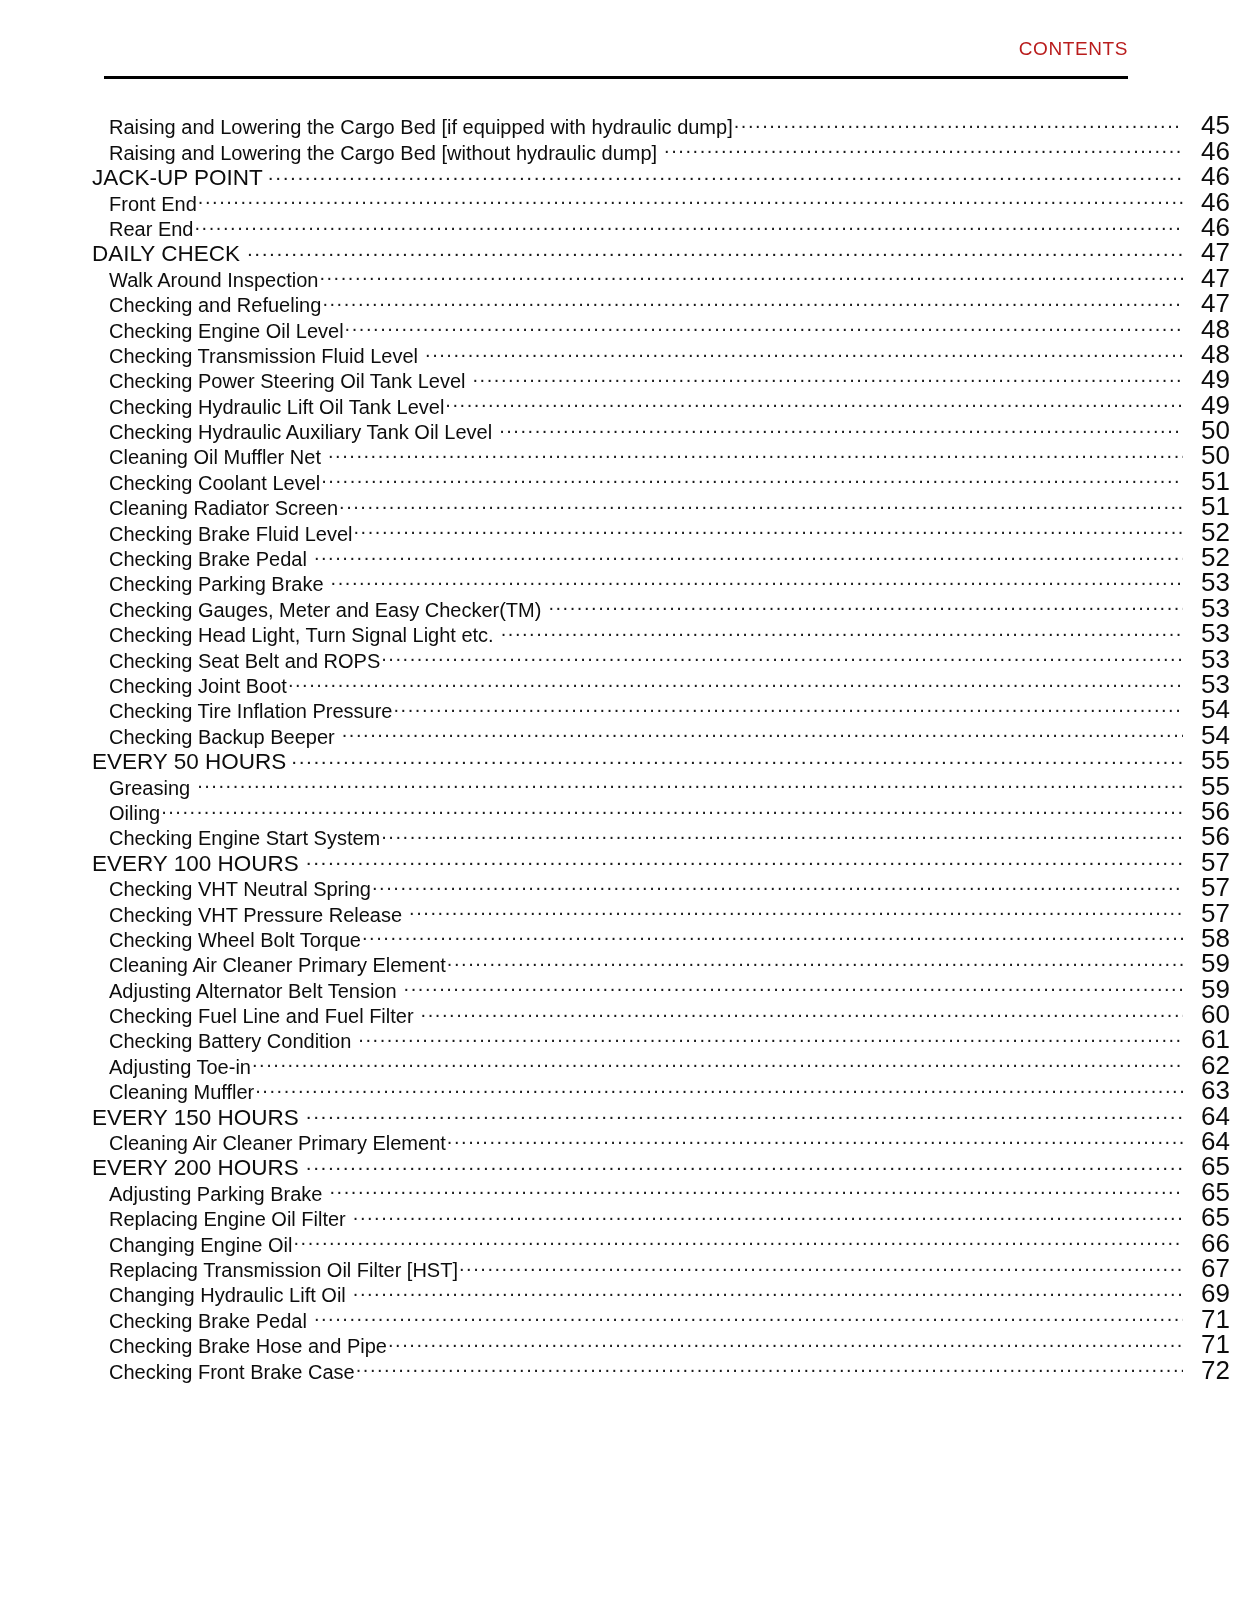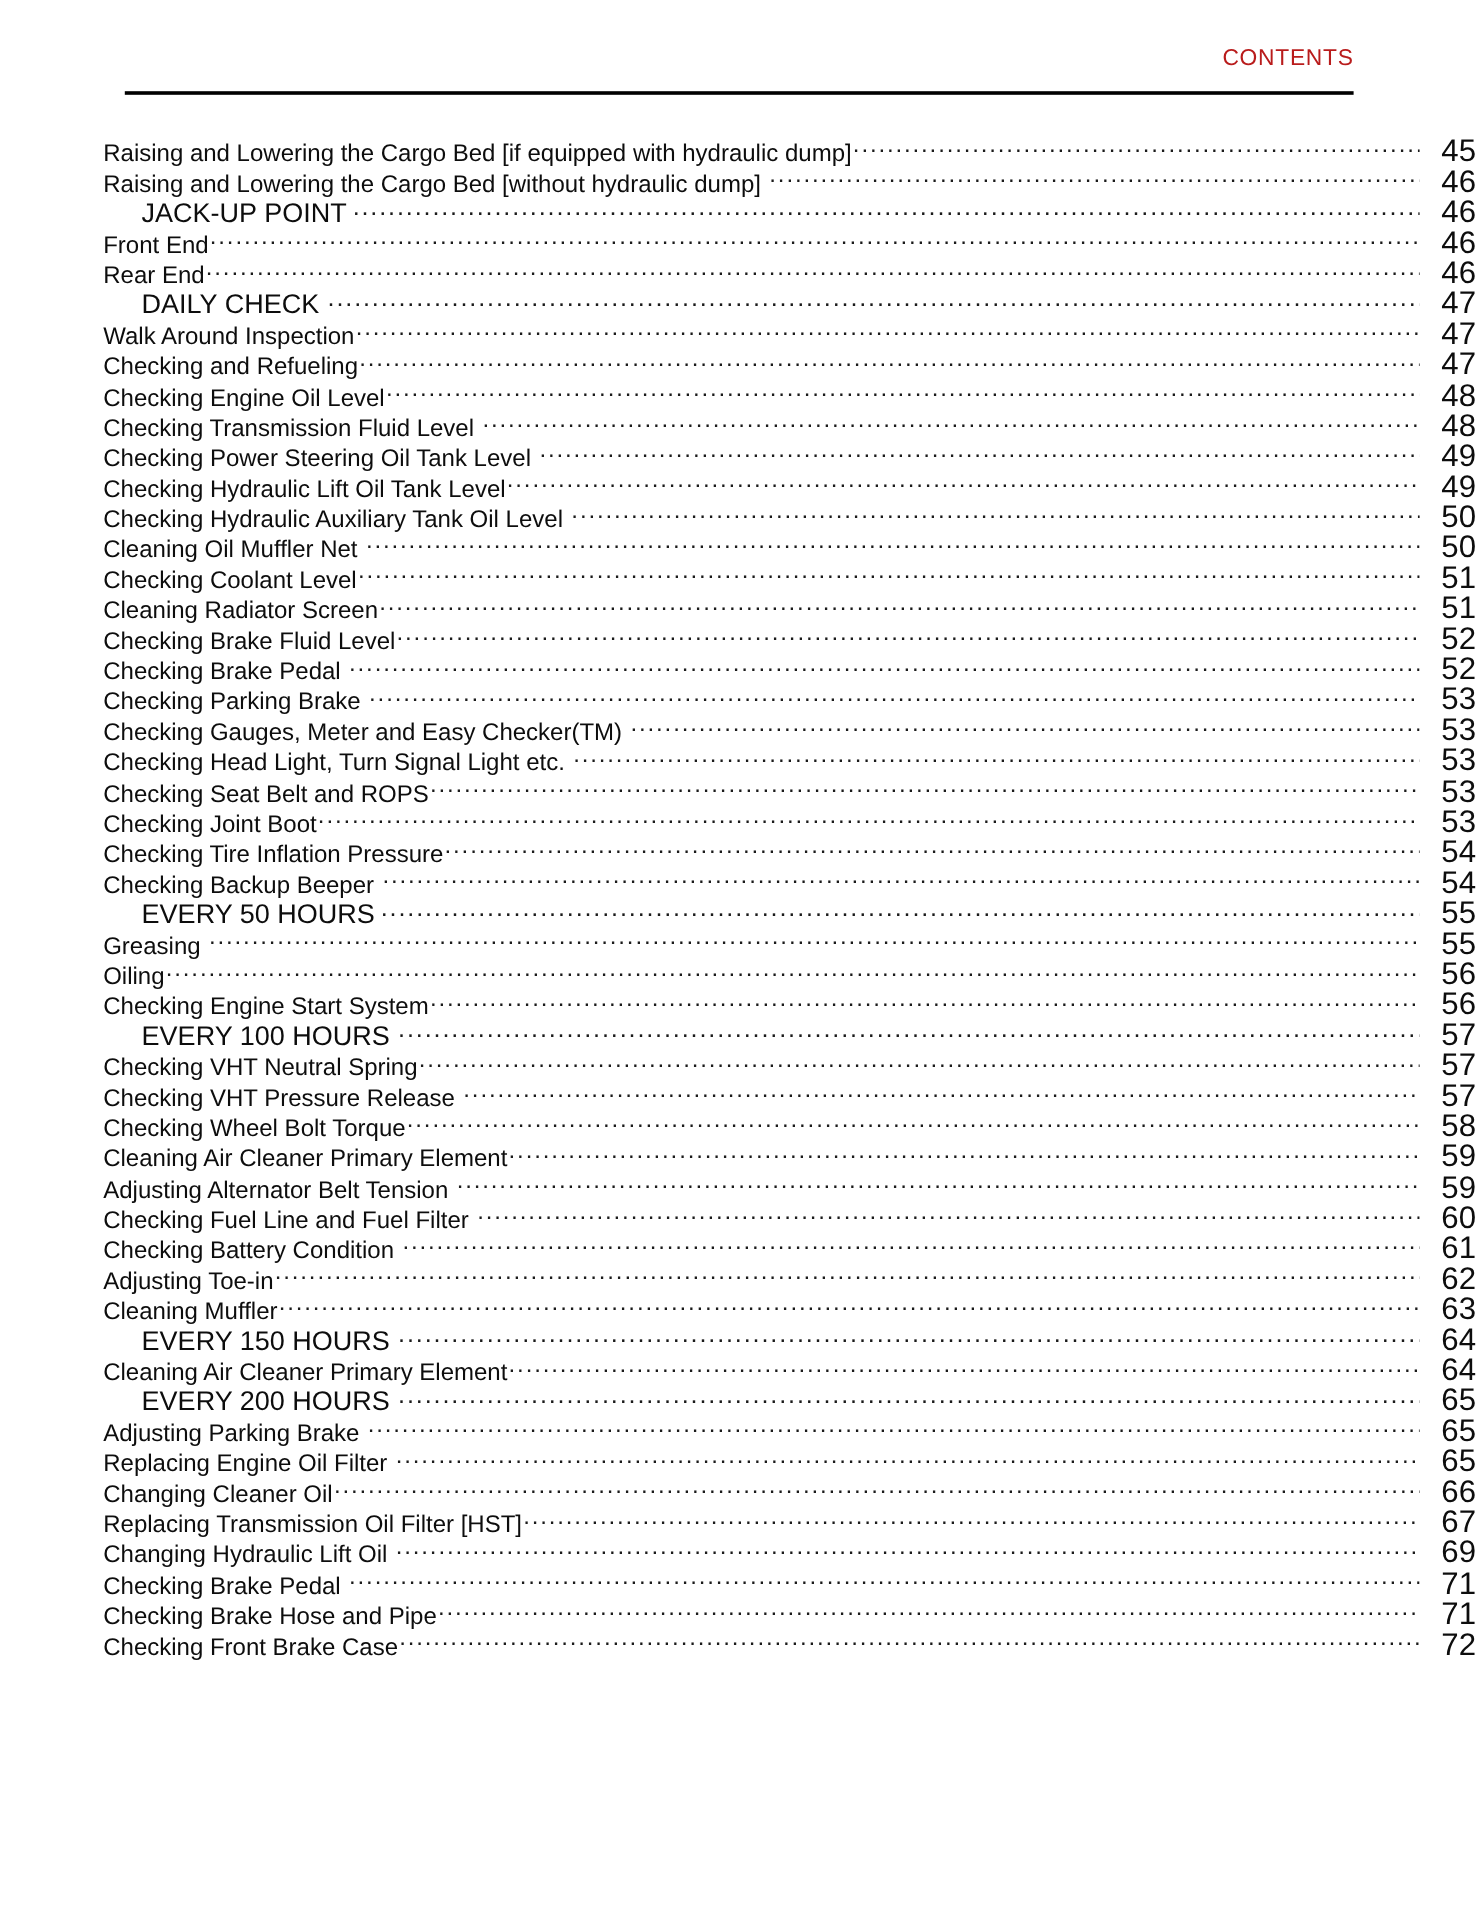--- a/index.html
+++ b/index.html
@@ -81,35 +81,35 @@
   .toc-row .page-num {
     flex: 0 0 auto;
     width: 46px;
     text-align: right;
     font-size: 26px;
     padding-right: 6px;
   }
 
   
   .toc-row.level1 {
-    padding-left: 118px;
+    padding-left: 92px;
   }
   .toc-row.level1 .label {
     font-size: 22.5px;
   }
   .toc-row.level1 .leader {
     margin-left: 5px;
   }
   .toc-row.level1 .leader::after {
     font-size: 21px;
   }
 
   
   .toc-row.level2 {
-    padding-left: 86px;
+    padding-left: 109px;
   }
 
   
   .toc-row.gap .leader {
     margin-left: 7px;
   }
 </style>
 </head>
 <body>
 
@@ -335,21 +335,21 @@
         <span class="label">Adjusting Parking Brake</span>
         <span class="leader"></span>
         <span class="page-num">65</span>
       </div>
       <div class="toc-row level2 gap">
         <span class="label">Replacing Engine Oil Filter</span>
         <span class="leader"></span>
         <span class="page-num">65</span>
       </div>
       <div class="toc-row level2">
-        <span class="label">Changing Cleaner Oil</span>
+        <span class="label">Changing Engine Oil</span>
         <span class="leader"></span>
         <span class="page-num">66</span>
       </div>
       <div class="toc-row level2">
         <span class="label">Replacing Transmission Oil Filter [HST]</span>
         <span class="leader"></span>
         <span class="page-num">67</span>
       </div>
       <div class="toc-row level2 gap">
         <span class="label">Changing Hydraulic Lift Oil</span>

